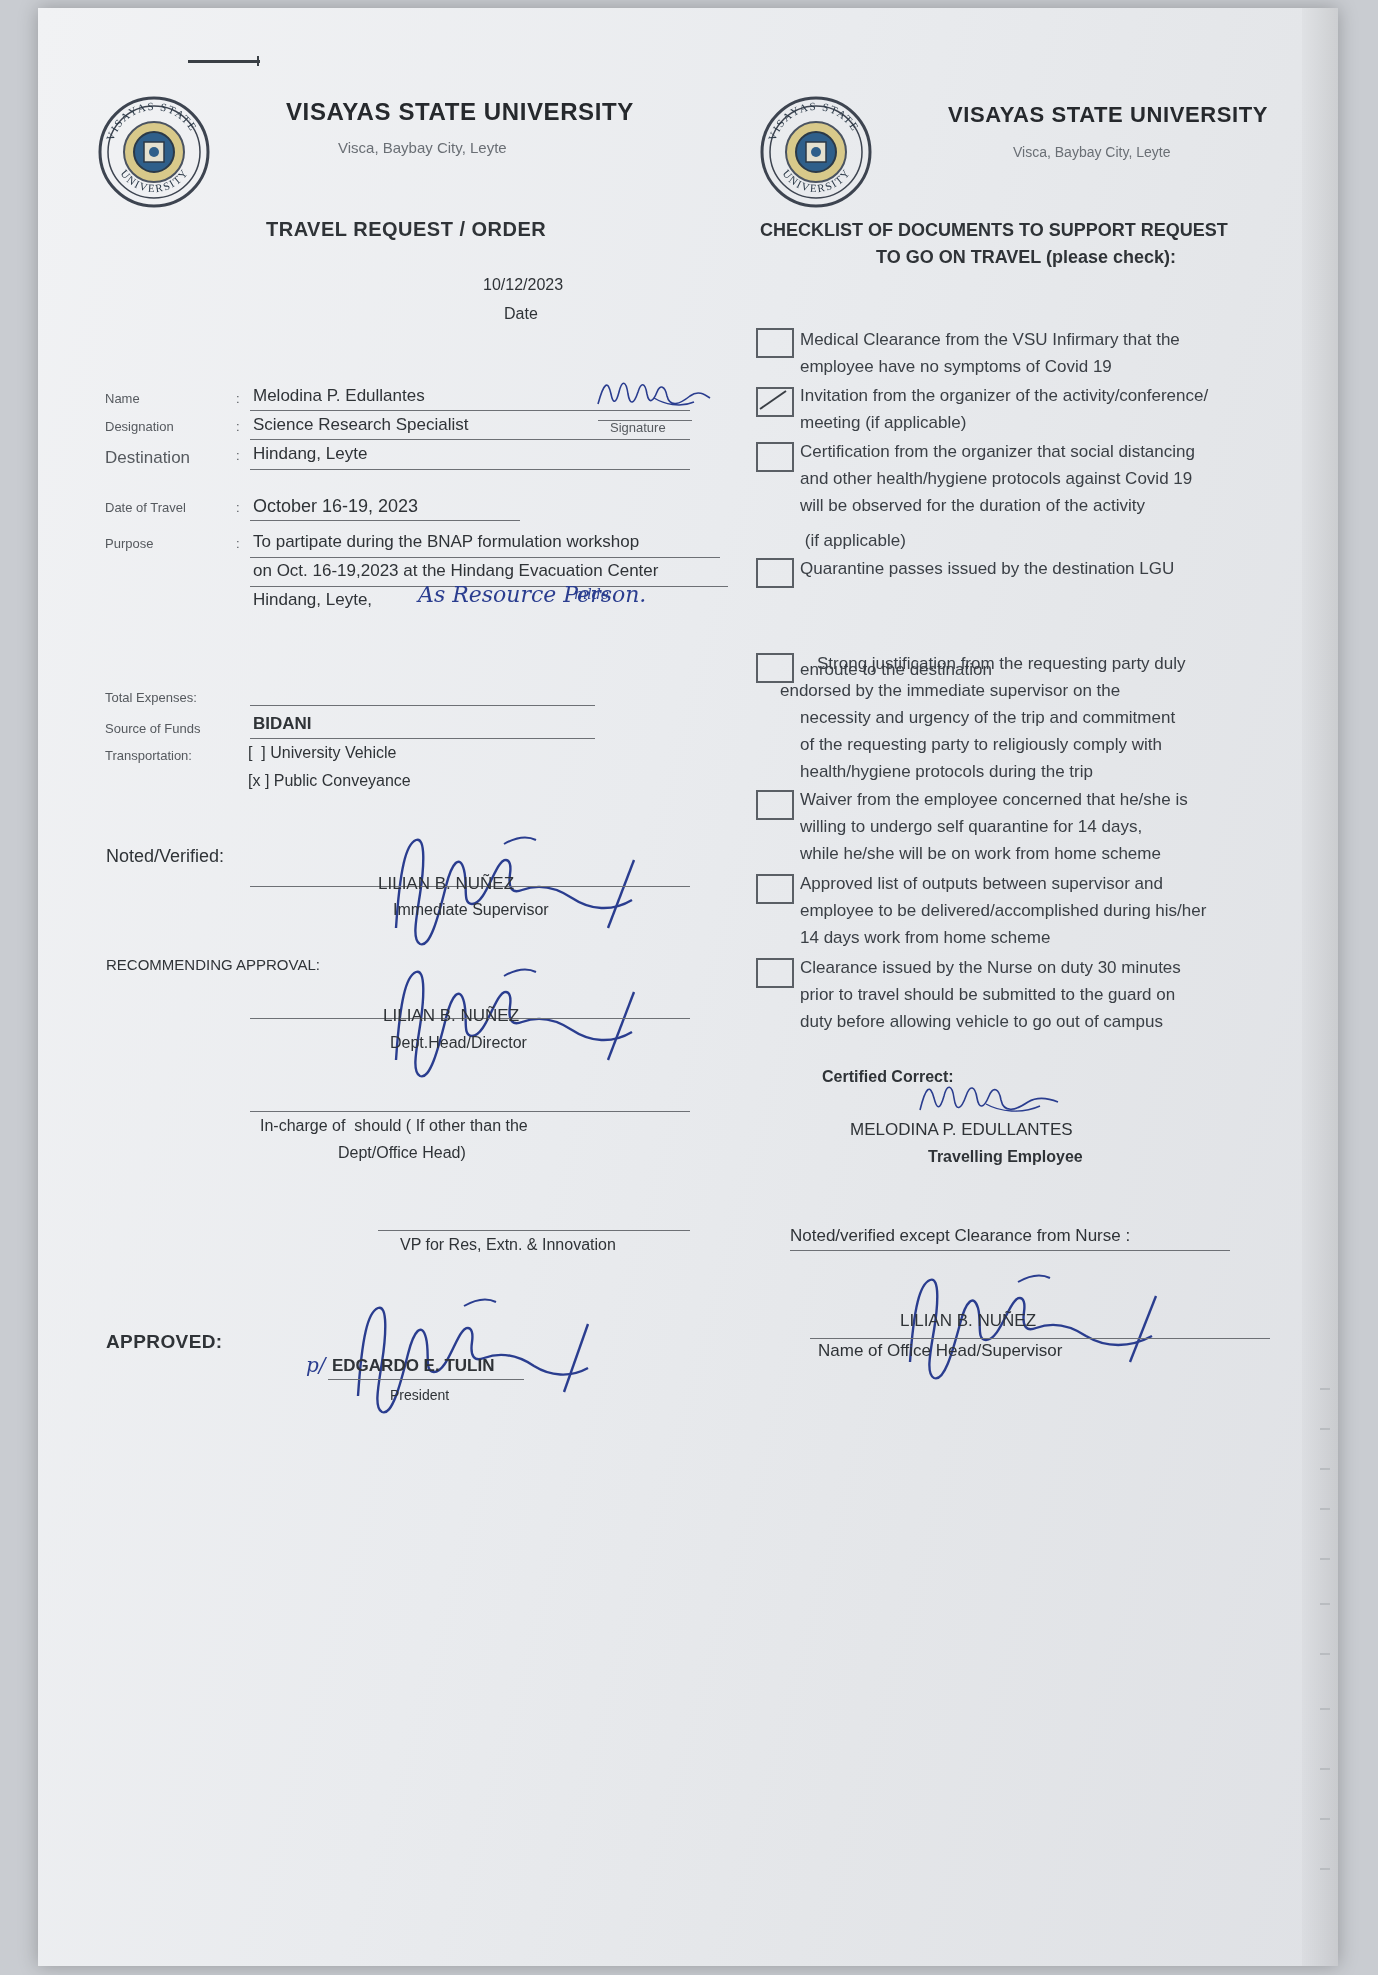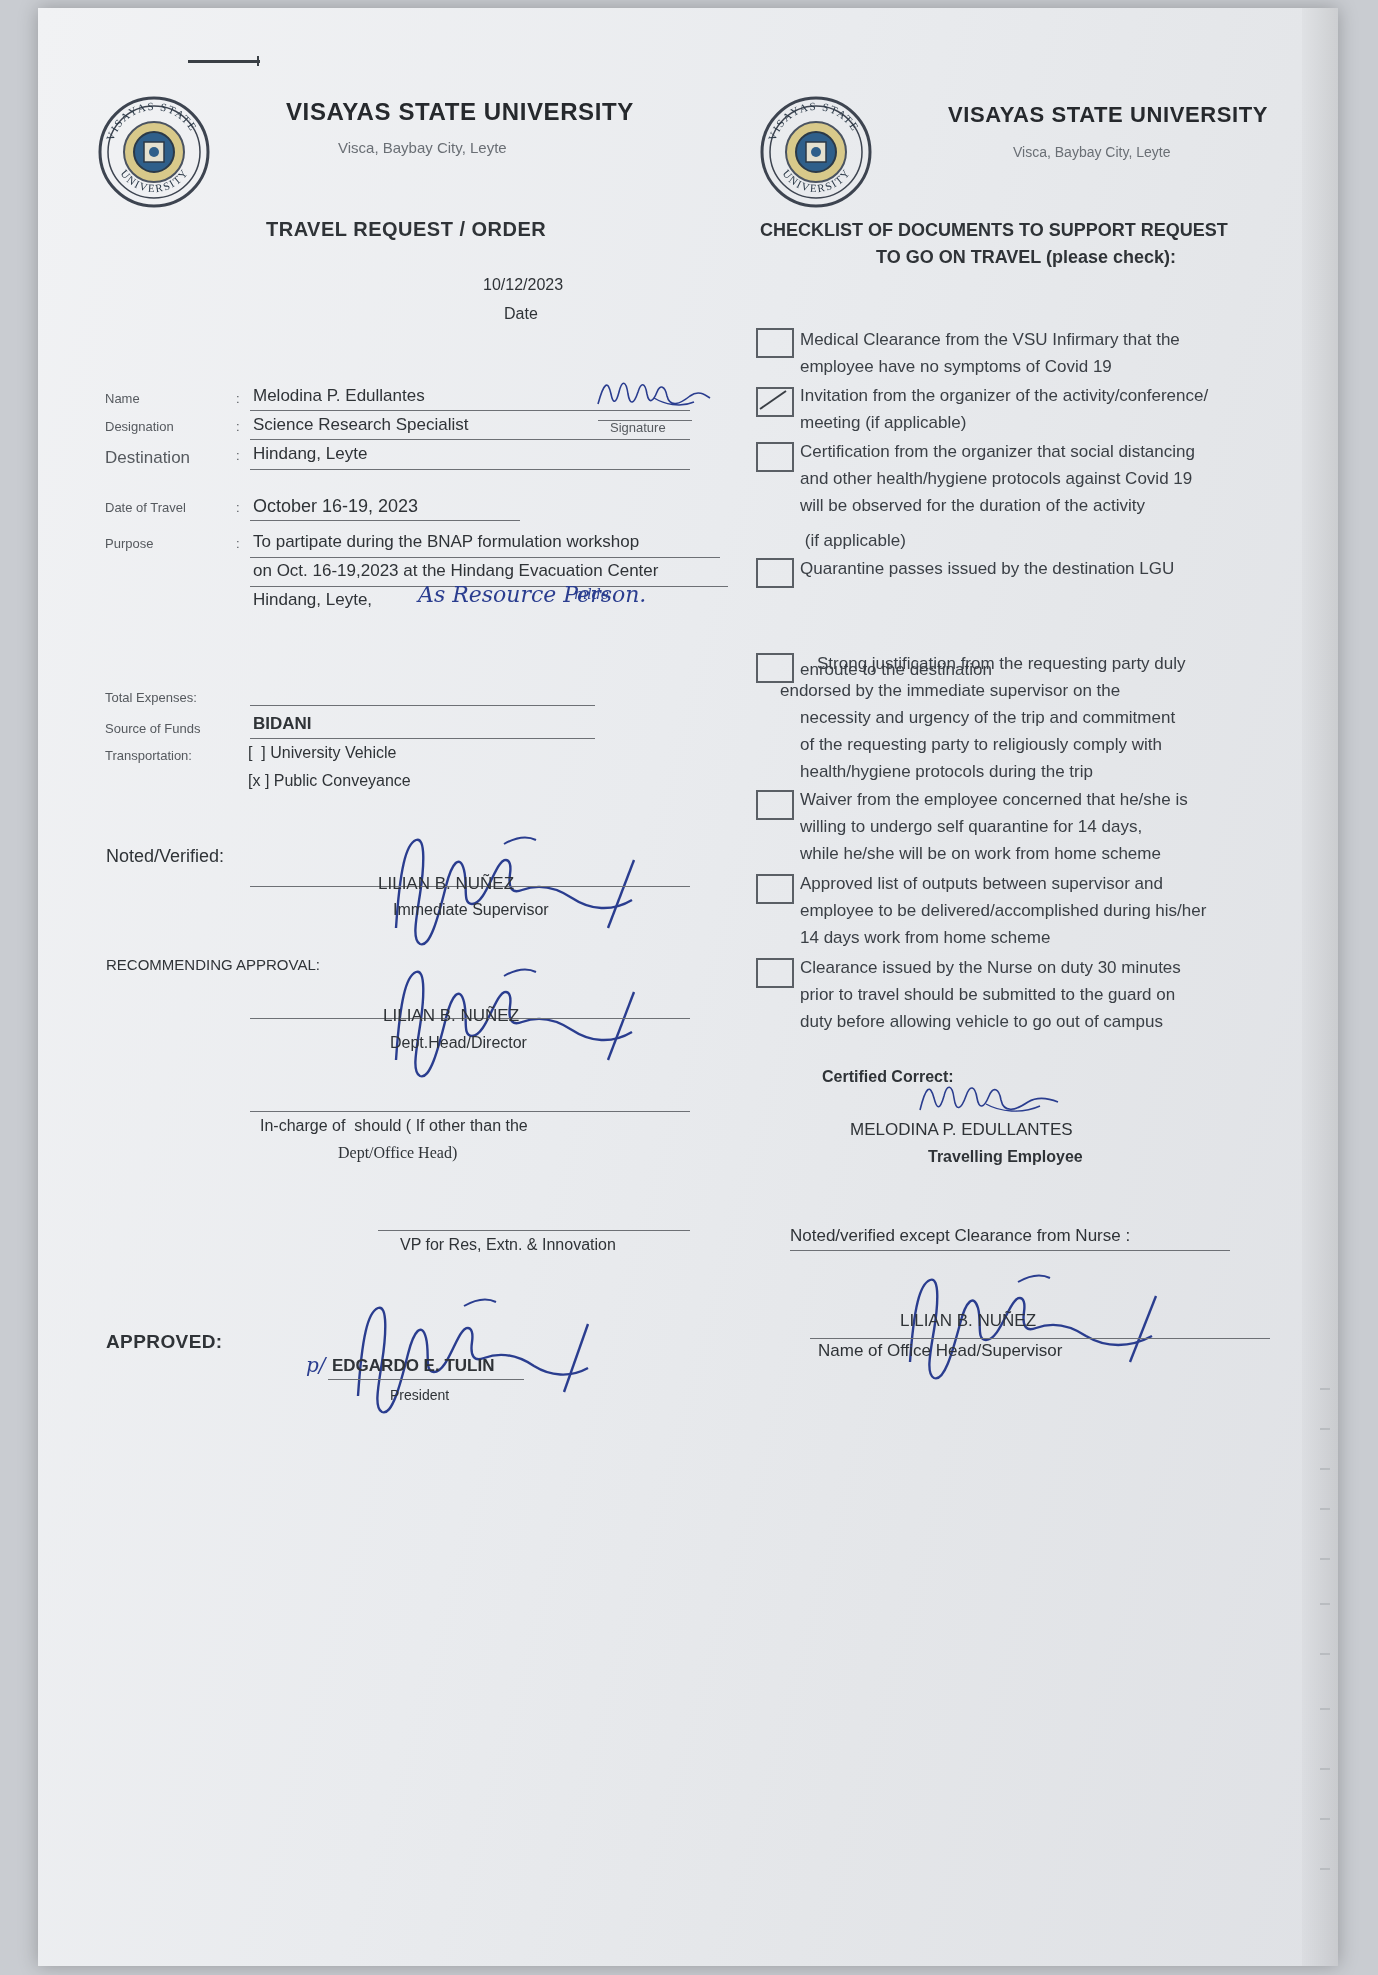--- a/index.html
+++ b/index.html
@@ -183,21 +183,21 @@
              C162 76 178 78 196 90 C214 102 236 104 256 92" fill="none" stroke="#2a3d8f" stroke-width="2.4"></path>
     <path d="M128 36 C142 28 152 28 160 32" fill="none" stroke="#2a3d8f" stroke-width="2"></path>
     <path d="M258 52 L232 120" fill="none" stroke="#2a3d8f" stroke-width="2.4"></path>
   </svg>
   <div class="line" style="left:212px;top:1010px;width:440px;"></div>
   <div class="t" style="left:345px;top:998px;font-size:17px;">LILIAN B. NUÑEZ</div>
   <div class="t" style="left:352px;top:1026px;font-size:16px;">Dept.Head/Director</div>
 
   <div class="line" style="left:212px;top:1103px;width:440px;"></div>
   <div class="t" style="left:222px;top:1109px;font-size:16px;">In-charge of  should ( If other than the</div>
-  <div class="t" style="left:300px;top:1136px;font-size:16px;font-family:Liberation Serif, serif;">Dept/Office Head)</div>
+  <div class="t" style="left:300px;top:1136px;font-size:16px;">Dept/Office Head)</div>
 
   <div class="line" style="left:340px;top:1222px;width:312px;"></div>
   <div class="t" style="left:362px;top:1228px;font-size:16px;">VP for Res, Extn. &amp; Innovation</div>
 
   <div class="t bold" style="left:68px;top:1323px;font-size:19px;letter-spacing:.4px;">APPROVED:</div>
   <svg class="sig" style="position:absolute;left:300px;top:1268px;" width="300" height="140" viewBox="0 0 300 140">
     <path d="M20 120 C24 60 30 36 40 32 C50 28 48 60 44 86 C40 112 36 132 44 136
              C54 140 62 110 70 78 C76 54 84 46 88 62 C92 78 86 96 96 96
              C108 96 116 66 124 56 C130 48 136 52 134 66 C132 80 136 86 146 82
              C162 76 178 78 196 90 C212 100 232 102 250 92" fill="none" stroke="#2a3d8f" stroke-width="2.4"></path>

